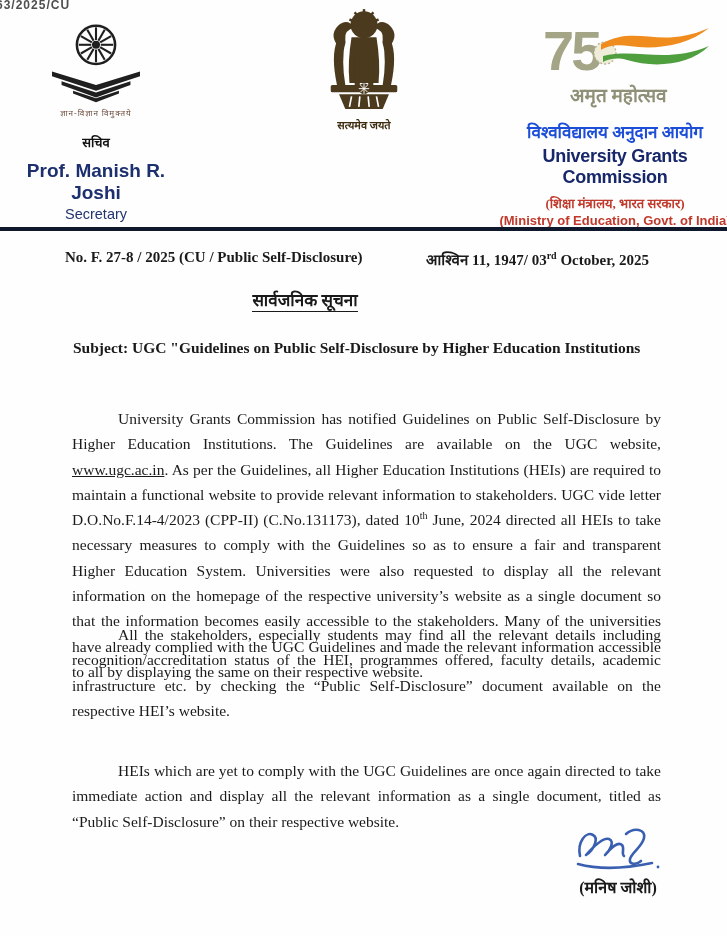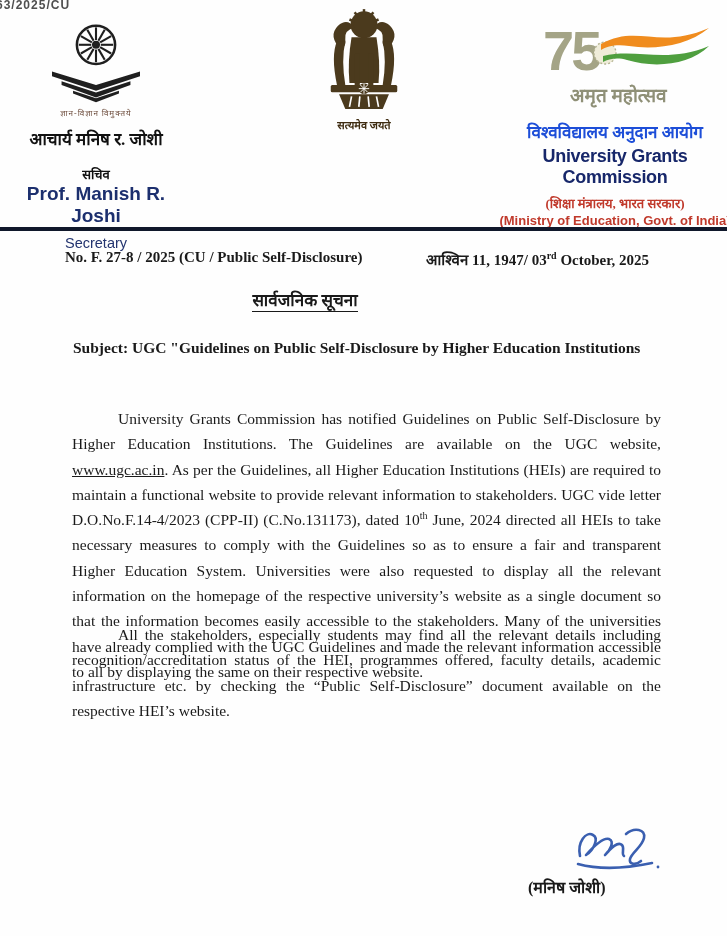--- a/index.html
+++ b/index.html
@@ -10,22 +10,22 @@
   .corner{
     position:absolute;left:-4px;top:-2px;font-family:"Liberation Sans",sans-serif;
     font-size:12px;font-weight:bold;color:#4f4f4f;letter-spacing:1px;
   }
   
   .hdr-left{position:absolute;left:0;top:18px;width:192px;text-align:center;}
   .hdr-left .emblem{display:block;margin:0 auto;}
   .motto{font-size:8px;color:#6b4a3a;margin-top:1px;letter-spacing:1px;}
   .name-hi{font-size:17px;font-weight:bold;color:#111;margin-top:9px;}
   .title-hi{font-size:13px;font-weight:bold;color:#111;margin-top:15px;}
-  .name-en{font-family:"Liberation Sans",sans-serif;font-size:19px;font-weight:bold;color:#1c2f6e;}
-  .title-en{font-family:"Liberation Sans",sans-serif;font-size:14.5px;color:#23346f;margin-top:8px;}
+  .name-en{font-family:"Liberation Sans",sans-serif;font-size:19px;font-weight:bold;color:#1c2f6e;margin-top:9px;}
+  .title-en{font-family:"Liberation Sans",sans-serif;font-size:14.5px;color:#23346f;margin-top:2px;}
   
   .hdr-center{position:absolute;left:300px;top:6px;width:128px;text-align:center;}
   .satyameva{font-size:11px;font-weight:bold;color:#3e2c11;margin-top:1px;}
   
   .hdr-right{position:absolute;left:494px;top:20px;width:242px;text-align:center;}
   .azadi-logo{display:block;margin:0 auto;}
   .azadi1{font-size:19px;font-weight:bold;color:#8f9077;text-align:left;padding-left:52px;margin-top:-6px;}
   .azadi2{font-size:19px;font-weight:bold;color:#8f9077;text-align:left;padding-left:76px;margin-top:0px;}
   .org-hi{font-size:17px;font-weight:bold;color:#1d4ed8;margin-top:12px;}
   .org-en{font-family:"Liberation Sans",sans-serif;font-size:18px;font-weight:bold;color:#17276a;margin-top:3px;letter-spacing:-0.3px;}
@@ -44,21 +44,21 @@
   .subject .s2{margin-left:62px;margin-top:9px;}
   .para{
     position:absolute;left:72px;width:589px;margin:0;font-size:15.5px;line-height:25.3px;
     text-align:justify;text-indent:46px;
   }
   .p1{top:406px;}
   .p2{top:622px;}
   .p3{top:758px;}
   .ulink{text-decoration:underline;}
   .sig{position:absolute;left:572px;top:822px;}
-  .signame{position:absolute;left:528px;top:876px;width:140px;text-align:left;font-size:16px;font-weight:bold;}
+  .signame{position:absolute;left:548px;top:876px;width:140px;text-align:center;font-size:16px;font-weight:bold;}
 </style>
 </head>
 <body>
 
 <div class="page">
 
   <div class="corner">63/2025/CU</div>
 
   <div class="hdr-left">
     <svg class="emblem" width="96" height="88" viewBox="0 0 100 92">
@@ -78,21 +78,20 @@
           <line x1="50" y1="23" x2="50" y2="9.8"></line>
         <line x1="52.5" y1="23.7" x2="59.1" y2="12.3"></line>
           <line x1="54.3" y1="25.5" x2="65.8" y2="18.9"></line>
       </g>
       <circle cx="50" cy="28" r="4.2" fill="#1f1f1f"></circle>
       <path d="M4 56 L50 70 L96 56 L96 61 L50 76 L4 61 Z" fill="#1f1f1f"></path>
       <path d="M14 66 L50 78 L86 66 L86 70 L50 83 L14 70 Z" fill="#1f1f1f"></path>
       <path d="M26 76 L50 84 L74 76 L74 79 L50 88 L26 79 Z" fill="#1f1f1f"></path>
     </svg>
     <div class="motto">ज्ञान-विज्ञान विमुक्तये</div>
-    <div class="name-hi">आचार्य मनिष र. जोशी</div>
     <div class="title-hi">सचिव</div>
     <div class="name-en">Prof. Manish R. Joshi</div>
     <div class="title-en">Secretary</div>
   </div>
 
   <div class="hdr-center">
     <svg width="104" height="106" viewBox="0 0 100 102">
       <g fill="#4b3a1d">
         <circle cx="50" cy="18" r="13"></circle>
         <g stroke="#4b3a1d" stroke-width="2.4">
@@ -155,20 +154,21 @@
   </div>
 
   <div class="subject">
     <div class="s1"><span>Subject:</span><span> UGC "Guidelines on Public Self-Disclosure by Higher Education Institutions</span></div>
   </div>
 
   <p class="para p1"><span>University Grants Commission has notified Guidelines on Public Self-Disclosure by Higher Education Institutions. The Guidelines are available on the UGC website, </span><span class="ulink">www.ugc.ac.in</span><span>. As per the Guidelines, all Higher Education Institutions (HEIs) are required to maintain a functional website to provide relevant information to stakeholders. UGC vide letter D.O.No.F.14-4/2023 (CPP-II) (C.No.131173), dated 10</span><sup>th</sup><span> June, 2024 directed all HEIs to take necessary measures to comply with the Guidelines so as to ensure a fair and transparent Higher Education System. Universities were also requested to display all the relevant information on the homepage of the respective university’s website as a single document so that the information becomes easily accessible to the stakeholders. Many of the universities have already complied with the UGC Guidelines and made the relevant information accessible to all by displaying the same on their respective website.</span></p>
 
   <p class="para p2">All the stakeholders, especially students may find all the relevant details including recognition/accreditation status of the HEI, programmes offered, faculty details, academic infrastructure etc. by checking the “Public Self-Disclosure” document available on the respective HEI’s website.</p>
 
+  <p class="para p3">HEIs which are yet to comply with the UGC Guidelines are once again directed to take immediate action and display all the relevant information as a single document, titled as “Public Self-Disclosure” on their respective website.</p>
 
   <svg class="sig" width="92" height="52" viewBox="0 0 92 52">
     <g stroke="#3a5fb0" stroke-width="2.6" fill="none" stroke-linecap="round" stroke-linejoin="round">
       <path d="M8 34 C5 20 14 9 21 13 C27 16 22 28 14 33 C22 24 31 15 37 17 C43 19 38 29 33 33 C39 26 46 19 50 23 C53 26 49 32 52 34"></path>
       <path d="M54 12 C62 5 74 7 72 16 C70 25 60 30 58 37 C57 42 63 44 69 39"></path>
       <path d="M6 42 C28 48 56 46 80 41"></path>
       <circle cx="86" cy="45" r="1.4" fill="#3a5fb0" stroke="none"></circle>
     </g>
   </svg>
   <div class="signame">(मनिष जोशी)</div>

